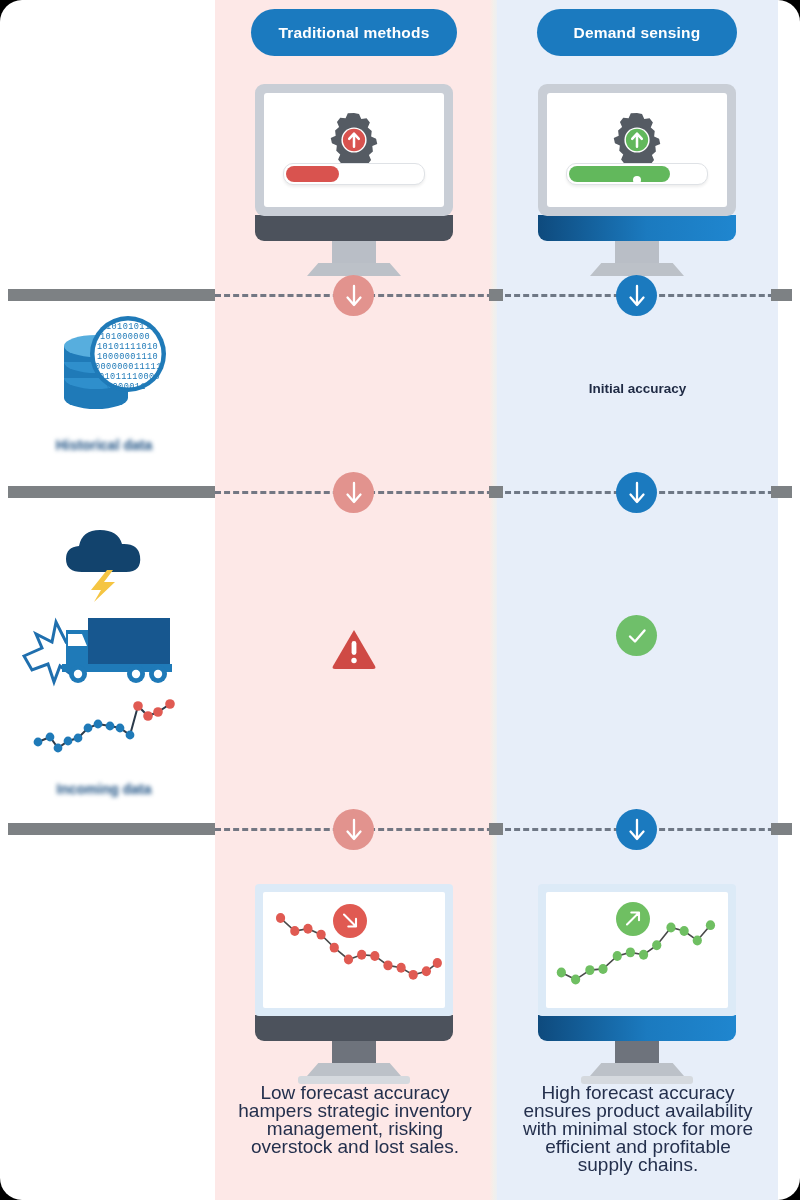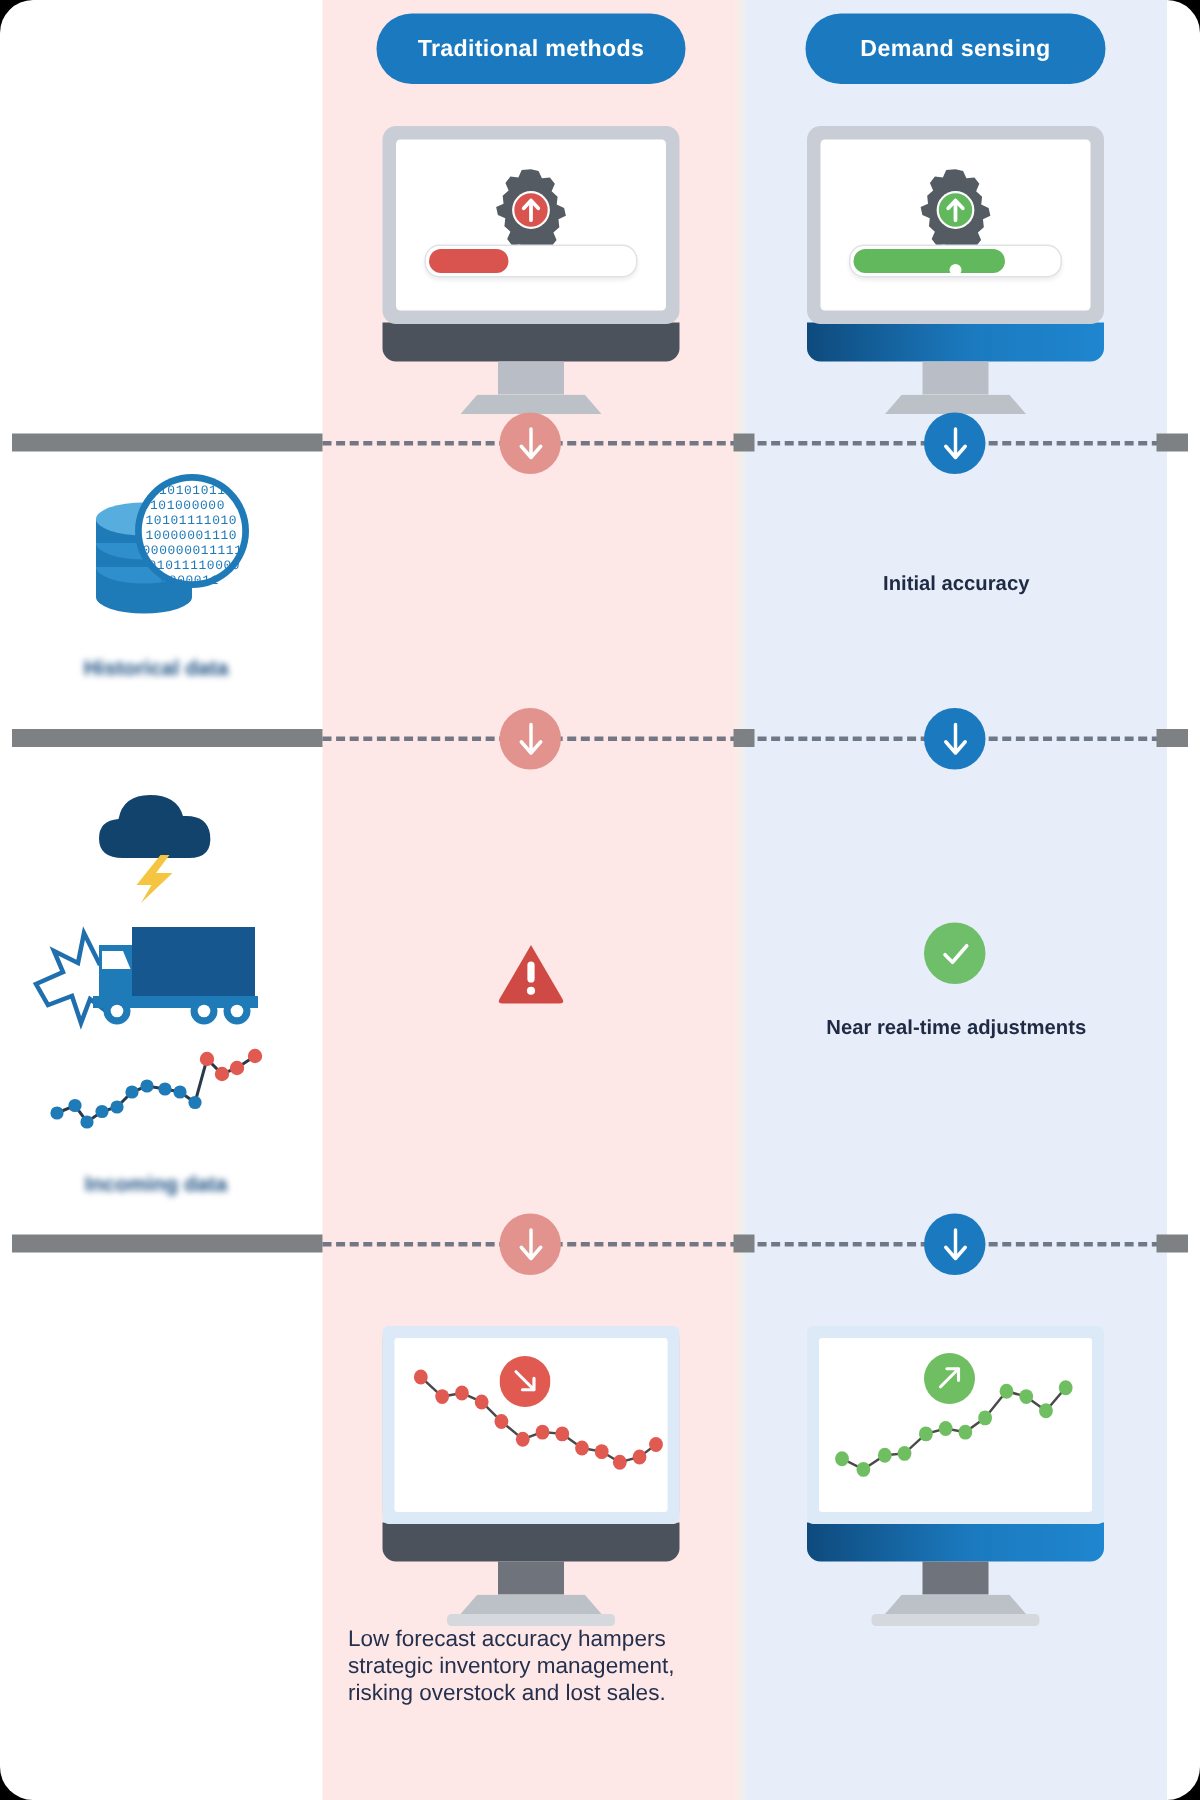--- a/index.html
+++ b/index.html
@@ -66,21 +66,21 @@
   .warn-tri{position:absolute;z-index:5;}
   .check-circ{position:absolute;width:41px;height:41px;border-radius:50%;background:#6fbf6a;z-index:5;
               display:flex;align-items:center;justify-content:center;}
 
   
   .sideicon{position:absolute;z-index:3;}
   .side-label{position:absolute;text-align:center;font-size:14px;font-weight:bold;color:#1b4f82;
               z-index:3;filter:blur(2.2px);}
 
   
-  .caption{position:absolute;font-size:15px;line-height:18px;color:#24304d;z-index:4;}
+  .caption{position:absolute;text-align:center;font-size:19px;line-height:18px;color:#24304d;z-index:4;}
 </style>
 </head>
 <body>
 
 <div class="canvas">
 
   <div class="panel panel-left"></div>
   <div class="panel panel-gap"></div>
   <div class="panel panel-right"></div>
 
@@ -185,21 +185,20 @@
       <path d="M23 2 L44 38 Q45.5 41 42 41 L4 41 Q.5 41 2 38 Z" fill="#cf4a45"></path>
       <rect x="20.6" y="13" width="4.8" height="14" rx="2.4" fill="#ffffff"></rect>
       <circle cx="23" cy="32.5" r="2.7" fill="#ffffff"></circle>
     </svg>
   </div>
   <div class="check-circ" style="left:616px;top:615px">
     <svg width="24" height="24" viewBox="0 0 24 24">
         <path d="M5 12.5 L10 17.5 L19.5 6.5" stroke="#ffffff" stroke-width="2.4" fill="none" stroke-linecap="round" stroke-linejoin="round"></path>
       </svg>
   </div>
-  <div class="stage-label" style="left:497px;top:677px;width:281px">Near real-time adjustments</div>
 
   <div class="acirc red" style="left:333px;top:809px">
     <svg width="22" height="24" viewBox="0 0 22 24">
         <path d="M11 2 L11 20 M11 21 L4.5 13.5 M11 21 L17.5 13.5" stroke="#ffffff" stroke-width="2.3" fill="none" stroke-linecap="round" stroke-linejoin="round"></path>
       </svg>
   </div>
   <div class="acirc blue" style="left:616px;top:809px">
     <svg width="22" height="24" viewBox="0 0 22 24">
         <path d="M11 2 L11 20 M11 21 L4.5 13.5 M11 21 L17.5 13.5" stroke="#ffffff" stroke-width="2.3" fill="none" stroke-linecap="round" stroke-linejoin="round"></path>
       </svg>
@@ -276,20 +275,21 @@
     </div>
     <div class="mon-base blue">
         <div class="mon-dot"></div>
       </div>
     <div class="mon-neck d"></div>
     <div class="mon-stand"></div>
     <div class="mon-stand2"></div>
   </div>
 
   <div class="caption" style="left:232px;top:1084px;width:246px">Low forecast accuracy hampers strategic inventory management, risking overstock and lost sales.</div>
+  <div class="caption" style="left:518px;top:1084px;width:240px">High forecast accuracy ensures product availability with minimal stock for more efficient and profitable supply chains.</div>
 
   <div class="sideicon" style="left:50px;top:312px">
     <svg width="124" height="110" viewBox="0 0 124 110">
       <g fill="#1f7ab8">
         <ellipse cx="46" cy="86" rx="32" ry="11"></ellipse>
         <rect x="14" y="66" width="64" height="20"></rect>
         <ellipse cx="46" cy="66" rx="32" ry="11" fill="#2f8fcc"></ellipse>
         <rect x="14" y="50" width="64" height="16"></rect>
         <ellipse cx="46" cy="50" rx="32" ry="11" fill="#2f8fcc"></ellipse>
         <rect x="14" y="34" width="64" height="16"></rect>

